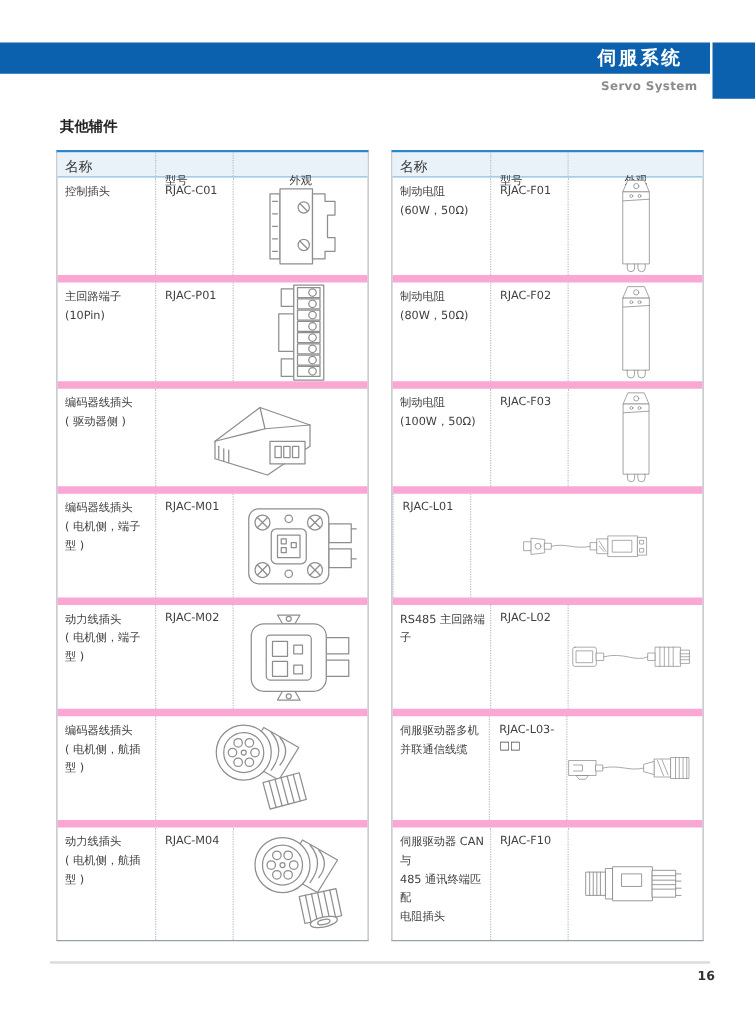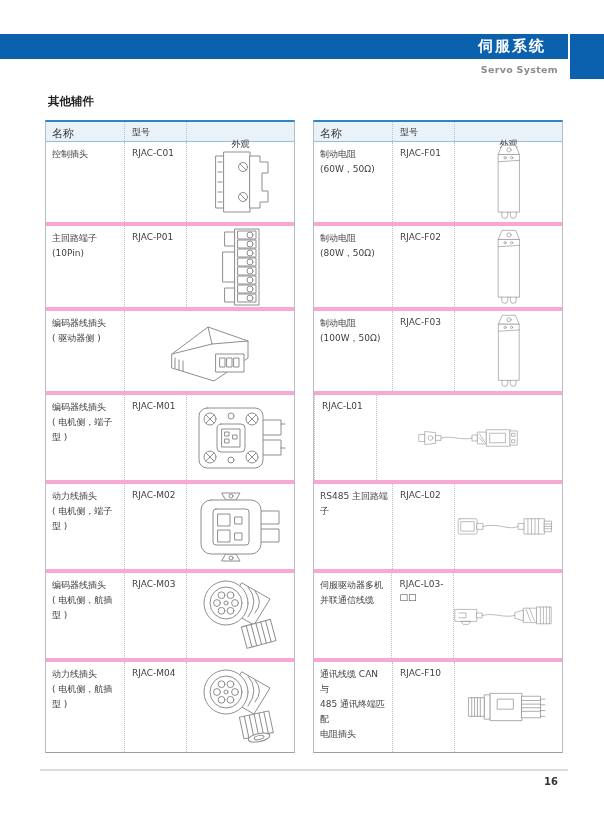--- a/index.html
+++ b/index.html
@@ -22,41 +22,41 @@
   
   .acc-table {
     position:absolute; top:120px; width:250px; box-sizing:border-box; background:#fff;
     border-top:2px solid #2e86c9; border-left:1px solid #b7bdc3;
     border-right:1px solid #b7bdc3; border-bottom:1px solid #9aa1a7;
   }
   .acc-table.left  { left:45px; }
   .acc-table.right { left:313px; }
 
   .t-head { display:flex; height:20px; background:#e9f1f9; border-bottom:1px solid #8fc0e4; box-sizing:border-box; }
-  .t-row  { display:flex; border-bottom:4px solid #f9a8d4; box-sizing:border-box; }
+  .t-row  { display:flex; border-bottom:6px solid #f9a8d4; box-sizing:border-box; }
   .t-row:last-child { border-bottom:none; }
 
   .cell { box-sizing:border-box; }
   .c-name  { width:78px; padding:5px 3px 0 6px; font-size:9px; line-height:15px; color:#3f3f3f; }
   .c-model { width:62px; padding:5px 2px 0 7px; font-size:9px; line-height:13px; color:#3f3f3f; }
   .c-app   { flex:1; display:flex; align-items:center; justify-content:center; }
   .c-model, .c-app { border-left:1px dotted #b9c3cd; }
   .t-head .c-name  { padding-top:4px; font-size:11px; color:#3a3a3a; }
-  .t-head .c-model { padding-top:4px; font-size:9px; color:#3a3a3a; }
+  .t-head .c-model { padding-top:17px; font-size:9px; color:#3a3a3a; }
   .t-head .c-app   { align-items:flex-start; padding-top:16px; font-size:9px; color:#3a3a3a; }
 
   .nm { display:block; }
 
   
   svg.ill { stroke:#8e8e8e; fill:none; stroke-width:1; stroke-linejoin:round; stroke-linecap:round; }
   svg.ill .fw { fill:#ffffff; }
 
   
   .footer-rule { position:absolute; left:40px; top:769px; width:528px; height:2px; background:#dcdcdc; }
-  .page-number { position:absolute; right:46px; top:776px; font-size:10px; font-weight:bold; color:#333333;margin-left:26px; }
+  .page-number { position:absolute; right:32px; top:776px; font-size:10px; font-weight:bold; color:#333333;margin-left:26px; }
 </style>
 </head>
 <body>
 
 <div class="banner-bar">
   <span class="banner-title">伺服系统</span>
 </div>
 <div class="banner-square"></div>
 <div class="banner-sub">Servo System</div>
 <div class="section-title">其他辅件</div>
@@ -204,21 +204,20 @@
           <rect x="42" y="43" width="7" height="7"></rect>
       </svg>
     </div>
   </div>
 
   <div class="t-row" style="height:89px">
     <div class="cell c-name">
       <span class="nm">编码器线插头</span>
       <span class="nm">( 电机侧，航插型 )</span>
     </div>
-    <div class="cell c-model">RJAC-M03</div>
     <div class="cell c-app">
       <svg class="ill" width="90" height="82" viewBox="0 0 90 82">
         <polygon class="fw" points="46,8 74,24 58,50 30,34"></polygon>
         <path d="M52,12 q12,14 0,30"></path>
           <path d="M59,16 q9,11 0,22"></path>
         <g transform="rotate(-15 62 60)">
           <rect class="fw" x="48" y="48" width="30" height="22"></rect>
           <line x1="53" y1="48" x2="53" y2="70"></line>
             <line x1="58" y1="48" x2="58" y2="70"></line>
           <line x1="63" y1="48" x2="63" y2="70"></line>
@@ -408,21 +407,21 @@
         <line x1="144" y1="8" x2="144" y2="36"></line>
           <line x1="149" y1="8" x2="149" y2="36"></line>
         <line x1="154" y1="8" x2="154" y2="36"></line>
           <line x1="159" y1="8" x2="159" y2="36"></line>
       </svg>
     </div>
   </div>
 
   <div class="t-row" style="height:90px">
     <div class="cell c-name">
-      <span class="nm">通讯线缆 CAN 与</span>
+      <span class="nm">伺服驱动器 CAN 与</span>
       <span class="nm">485 通讯终端匹配</span>
       <span class="nm">电阻插头</span>
     </div>
     <div class="cell c-model">RJAC-F10</div>
     <div class="cell c-app">
       <svg class="ill" width="86" height="44" viewBox="0 0 120 58">
         <rect class="fw" x="4" y="16" width="22" height="26"></rect>
         <line x1="8" y1="16" x2="8" y2="42"></line>
           <line x1="12" y1="16" x2="12" y2="42"></line>
         <line x1="16" y1="16" x2="16" y2="42"></line>

